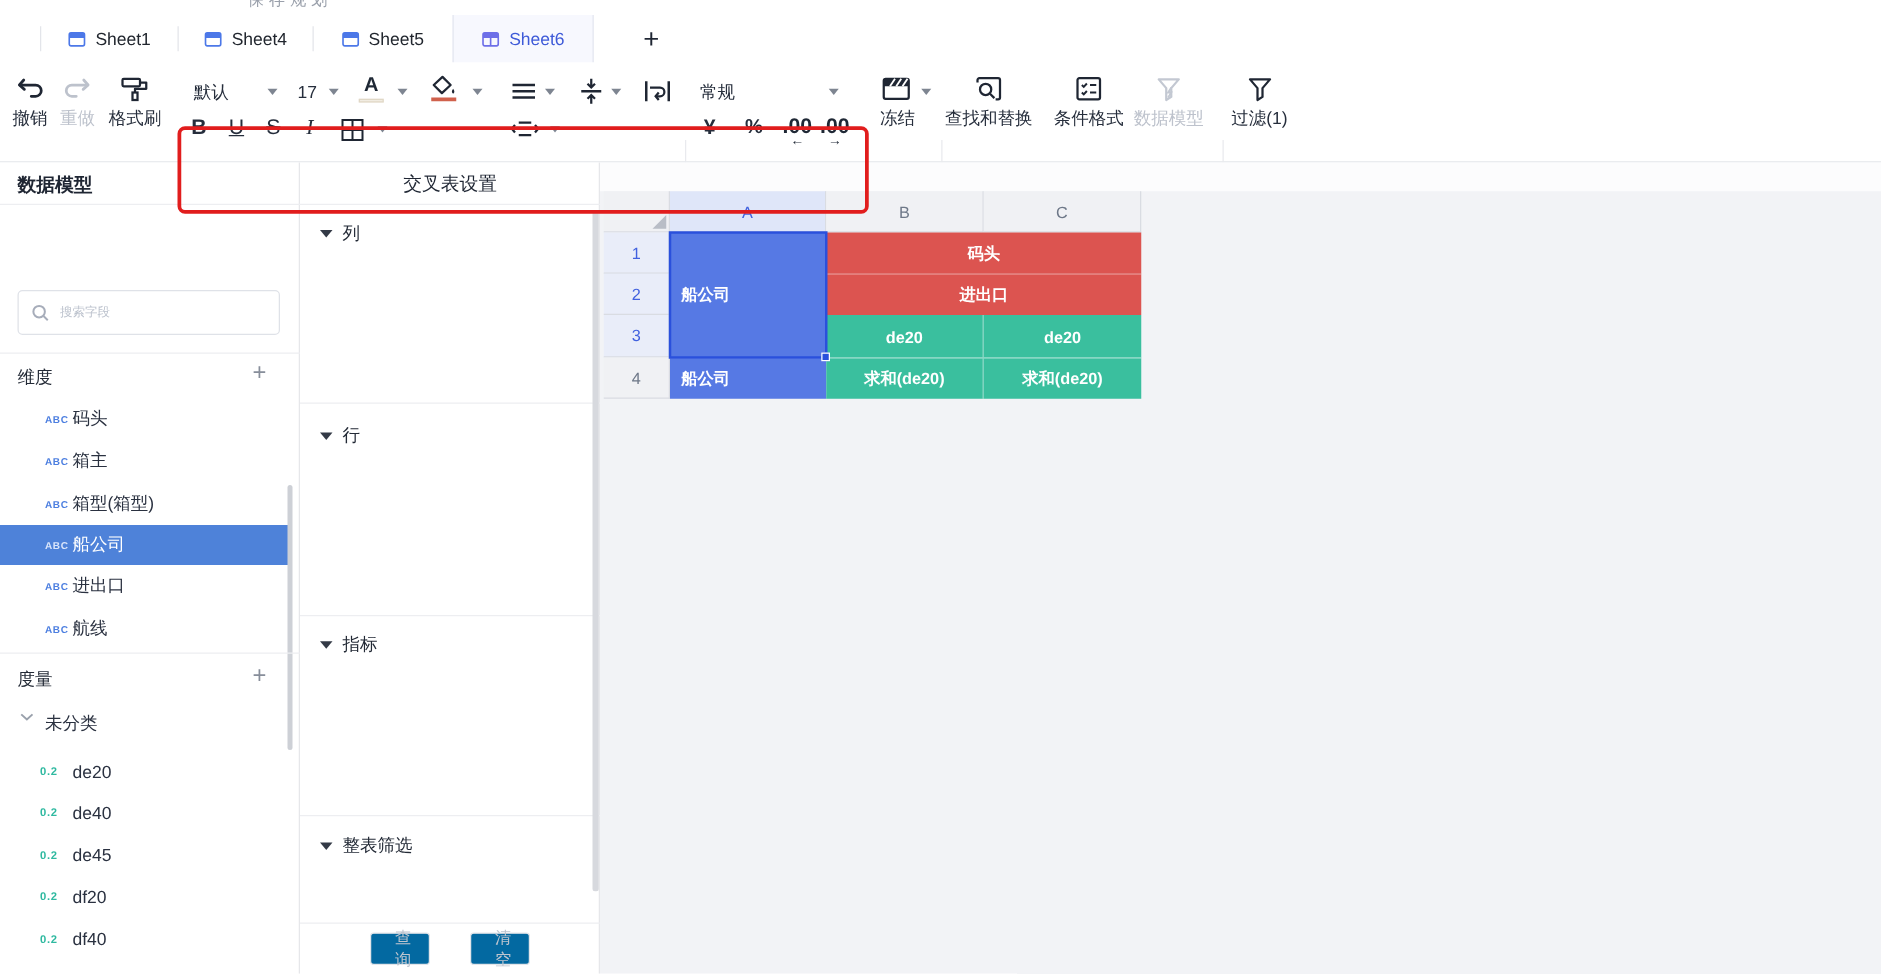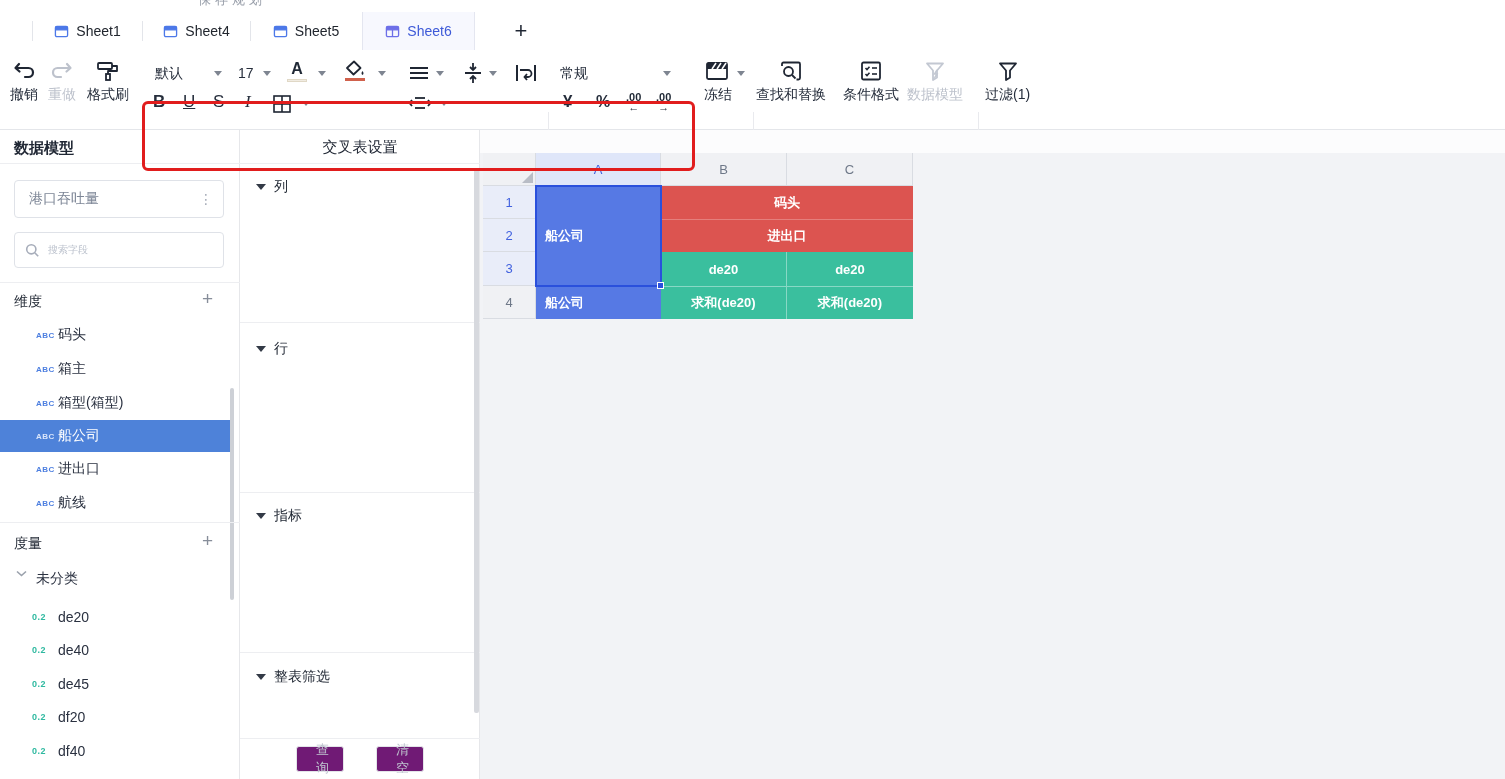--- a/index.html
+++ b/index.html
@@ -24,21 +24,21 @@
   .tool-big { position:absolute; display:flex; flex-direction:column; align-items:center; gap:4px; cursor:pointer; color:#1f2633; }
   .tool-big .lbl { font-size:14px; color:#262e3c; white-space:nowrap; }
   .tool-big.disabled, .tool-big.disabled .lbl { color:#bdc2cc; }
   .ib { display:flex; align-items:center; justify-content:center; }
   .caret { width:0; height:0; border-left:4px solid transparent; border-right:4px solid transparent; border-top:5px solid #7e8591; display:inline-block; }
   .vdiv { position:absolute; width:1px; background:#e9eaee; }
   .txtbtn { position:absolute; font-size:14px; color:#262e3c; cursor:pointer; }
   .fmt-letter { font-size:16px; font-weight:bold; color:#1f2835; cursor:pointer; }
   .colorbar { width:20px; height:3px; margin-top:1px; }
   .numfmt { position:absolute; display:flex; flex-direction:column; align-items:center; line-height:1; cursor:pointer; color:#1f2835; }
-  .numfmt .n { font-size:11px; font-weight:bold; }
+  .numfmt .n { font-size:17px; font-weight:bold; }
   .numfmt .a { font-size:11px; margin-top:-1px; }
   .annotation-box { left:142px; top:51px; width:553px; height:70px; border:3px solid #e11d1d; border-radius:6px; pointer-events:none; z-index:30; }
 
   
   .sidebar { left:0; top:130px; width:240px; height:649px; background:#fff; border-right:1px solid #e6e7ea; }
   .panel { left:240px; top:130px; width:240px; height:649px; background:#fff; border-right:1px solid #e6e7ea; }
   .sec-title { position:absolute; font-size:15px; font-weight:bold; color:#1f2633; }
   .hdiv { position:absolute; left:0; width:240px; height:1px; background:#edeef1; }
   .inputbox { position:absolute; left:14px; width:210px; border:1px solid #dfe2e8; border-radius:4px; background:#fff; display:flex; align-items:center; cursor:pointer; }
   .plus { position:absolute; font-size:19px; font-weight:300; color:#878e9a; cursor:pointer; }
@@ -52,21 +52,21 @@
   .dim-item.selected .name { color:#fff; }
   .scrollthumb { position:absolute; background:#cdd0d6; border-radius:2px; }
 
   .sec-caret { width:0; height:0; border-left:5px solid transparent; border-right:5px solid transparent; border-top:6px solid #333a46; display:inline-block; }
   .sec-head { position:absolute; display:flex; align-items:center; gap:8px; font-size:14px; color:#232a36; cursor:pointer; }
   .pill { position:absolute; left:254px; width:204px; height:25px; border-radius:13px; display:flex; align-items:center; padding-left:16px; font-size:13px; font-weight:bold; color:#fff; cursor:grab; }
   .pill.blue { background:#4385e6; }
   .pill.teal { background:#38bd9b; }
   .droppill { position:absolute; left:254px; width:204px; height:25px; border-radius:13px; border:1px dashed #d8dce4; display:flex; align-items:center; justify-content:center; font-size:13px; color:#b9bfcb; }
   .checkbox { position:absolute; width:16px; height:16px; border:1px solid #d6dae2; border-radius:3px; background:#fff; cursor:pointer; }
-  .btn { position:absolute; width:48px; height:26px; border:1px solid #e3e5e9; border-radius:3px; background:#701a75; color:#bfc5cf; font-size:13px; display:flex; align-items:center; justify-content:center; letter-spacing:5px; padding-left:19px; cursor:pointer; }
+  .btn { position:absolute; width:48px; height:26px; border:1px solid #e3e5e9; border-radius:3px; background:#0369a1; color:#bfc5cf; font-size:13px; display:flex; align-items:center; justify-content:center; letter-spacing:5px; padding-left:19px; cursor:pointer; }
 
   
   .canvas { left:480px; top:130px; width:1025px; height:649px; background:#f2f3f6; }
   .canvas-top { position:absolute; left:0; top:0; width:1025px; height:23px; background:#fcfcfd; }
   .gh { position:absolute; display:flex; align-items:center; justify-content:center; font-size:13px; color:#6e7888; background:#f0f1f4; border-right:1px solid #d9dce2; border-bottom:1px solid #d9dce2; cursor:pointer; }
   .gh.sel { background:#dfe6f9; color:#4161df; }
   .gh.rowsel { background:#e9edf9; color:#4161df; }
   .cell { position:absolute; display:flex; align-items:center; font-size:13px; font-weight:bold; color:#fff; cursor:cell; }
   .cell.center { justify-content:center; }
   .cell.left { padding-left:9px; }
@@ -316,24 +316,20 @@
           </svg>
         </span>
       <span class="lbl">过滤(1)</span>
     </div>
   </div>
 
   <div class="abs sidebar">
     <div class="sec-title" style="left:14px;top:9px">数据模型</div>
     <div class="hdiv" style="top:33px"></div>
 
-    <div class="inputbox" style="top:50px;height:38px">
-      <span style="margin-left:14px;font-size:14px;color:#7d8696">港口吞吐量</span>
-      <span style="margin-left:auto;margin-right:10px;color:#a6acb8;font-size:14px;letter-spacing:0">⋮</span>
-    </div>
 
     <div class="inputbox" style="top:102px;height:36px">
       <span style="margin-left:10px;display:flex">
           <svg width="15" height="15" viewBox="0 0 15 15">
             <circle cx="6.3" cy="6.3" r="4.6" fill="none" stroke="#a7adba" stroke-width="1.6"></circle>
             <line x1="9.8" y1="9.8" x2="13.2" y2="13.2" stroke="#a7adba" stroke-width="1.6"></line>
           </svg>
         </span>
       <span style="margin-left:8px;font-size:10px;color:#bcc2cd">搜索字段</span>
     </div>

